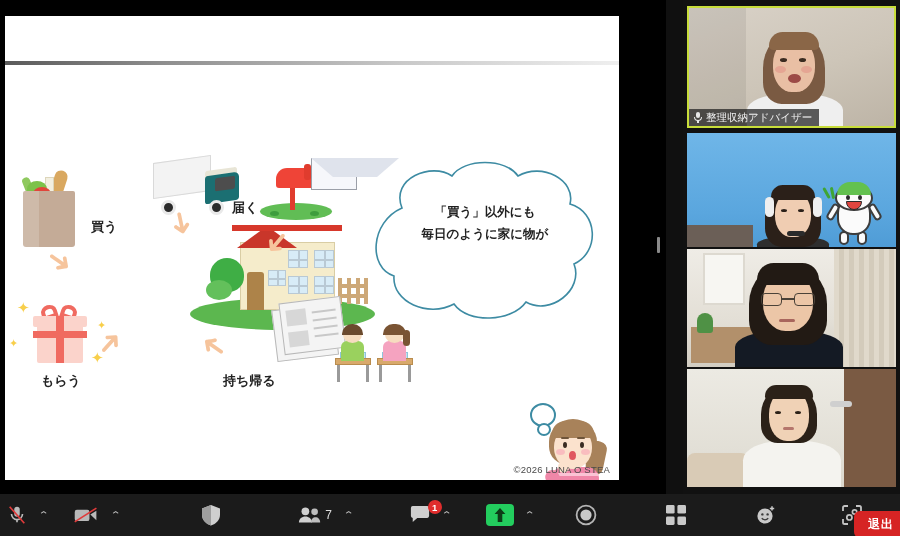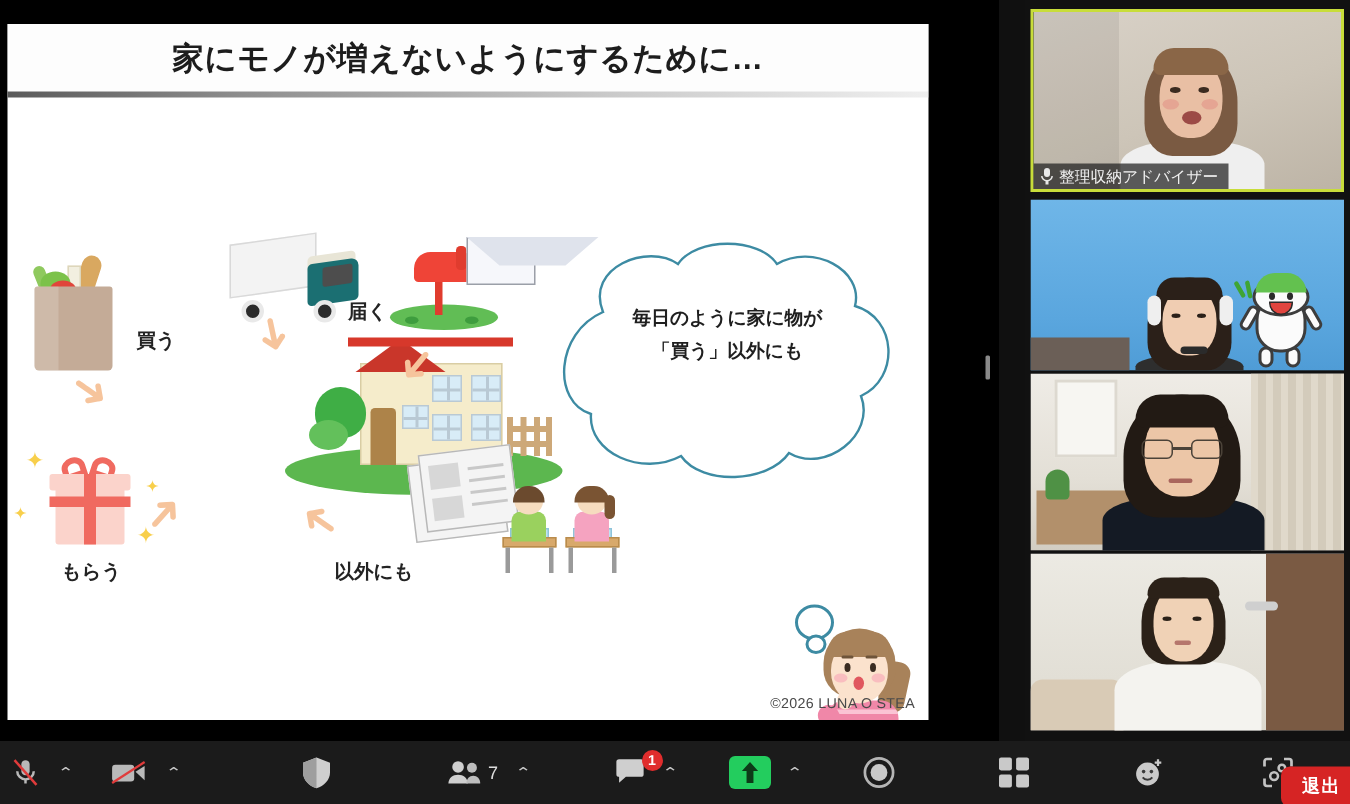--- a/index.html
+++ b/index.html
@@ -325,23 +325,20 @@
   }
 </style>
 </head>
 <body>
 
 <div id="app">
 
   <div id="share-region">
     <div id="slide">
 
-      <div id="slide-title-bar">
-        <div id="slide-title">家にモノが増えないようにするために…</div>
-      </div>
       <div id="title-rule"></div>
 
       <div id="slide-body">
 
 
         <div id="diagram">
 
           <div class="art" id="bag">
             <div class="leaf"></div>
               <div class="bread"></div>
@@ -415,21 +412,21 @@
           <div class="art" id="news">
             <div class="sheet s1"></div>
             <div class="sheet s2"></div>
             <div class="blk b1"></div>
               <div class="blk b2"></div>
             <div class="ln" style="top:12px;"></div>
             <div class="ln" style="top:20px;"></div>
             <div class="ln" style="top:28px;"></div>
             <div class="ln" style="top:36px;"></div>
           </div>
-          <div class="dlabel" style="left:218px; top:222px;">以外にも</div>
+          <div class="dlabel" style="left:218px; top:222px;">持ち帰る</div>
 
           <div class="art" id="kids">
             <div class="desk d1">
                 <div class="book"></div>
                 <div class="top"></div>
               <div class="lg" style="left:2px;"></div>
                 <div class="lg" style="left:31px;"></div>
               </div>
             <div class="desk d2">
                 <div class="book"></div>
@@ -458,22 +455,22 @@
         </div>
 
         <div id="bubble">
           <svg width="250" height="165" viewBox="0 0 250 165">
             <path d="M42 48 C30 18, 72 2, 92 16 C104 -2, 146 -2, 158 16
                      C182 2, 216 20, 210 44 C238 52, 240 92, 214 104
                      C224 130, 190 156, 166 142 C152 162, 108 164, 94 144
                      C68 158, 32 142, 34 116 C8 108, 10 62, 42 48 Z" fill="#ffffff" stroke="#3d8ba3" stroke-width="1.6"></path>
           </svg>
           <div id="bubble-text">
+            <div>「買う」以外にも</div>
             <div>毎日のように家に物が</div>
-            <div>「買う」以外にも</div>
           </div>
         </div>
         <div class="tail1"></div>
         <div class="tail2"></div>
 
         <div id="girl">
           <div class="g-pony"></div>
           <div class="g-hair-back"></div>
           <div class="g-body">
               <i style="top:6px"></i>

